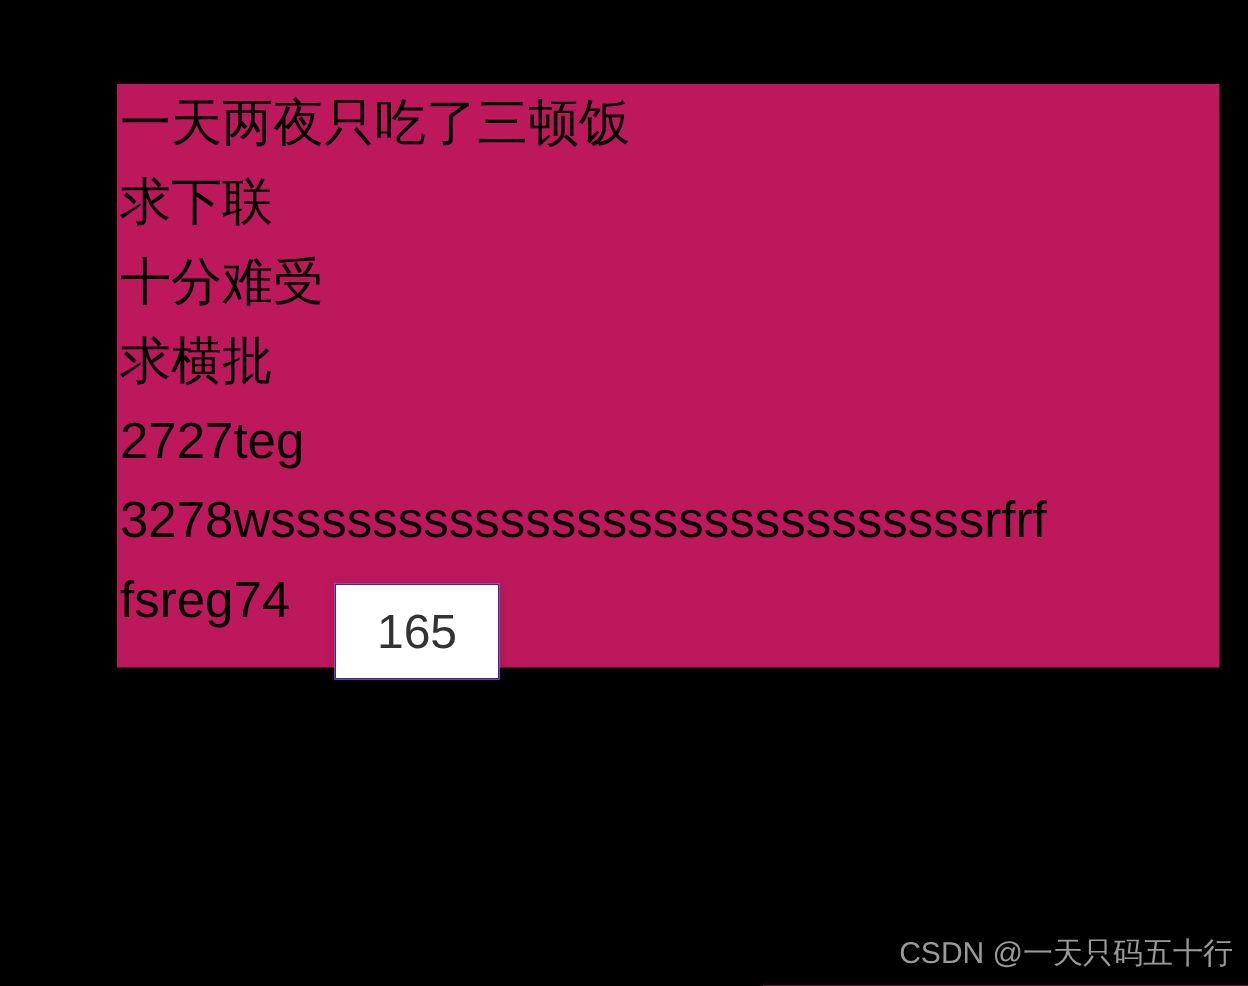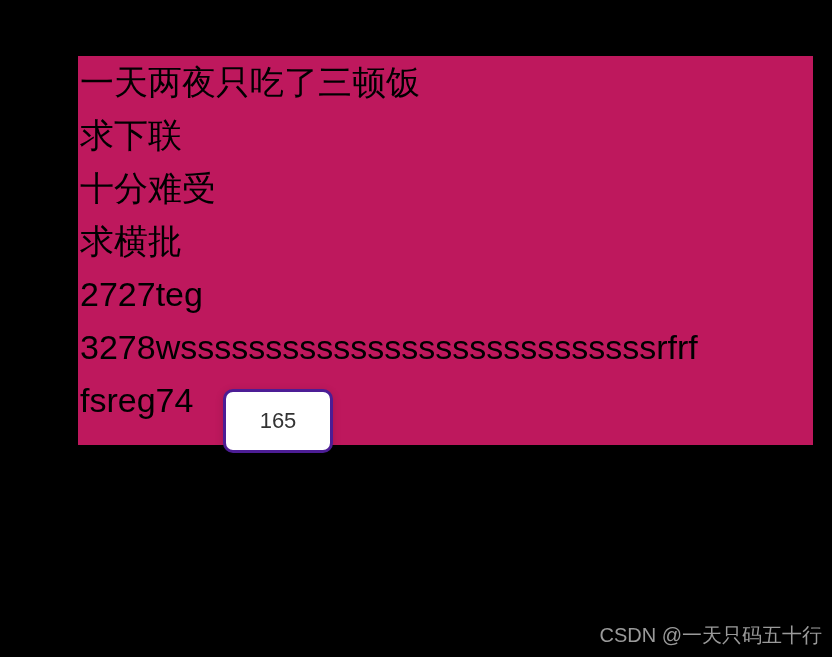--- a/index.html
+++ b/index.html
@@ -32,27 +32,27 @@
       white-space: nowrap;
       padding: 0 2px;
     }
     .tooltip {
       position: absolute;
       left: 223px;
       top: 389px;
       width: 110px;
       height: 64px;
       background: #fff;
-      border: 3px solid #4c1d95;
-      border-radius: 10px;
+      border: 1px solid #4c1d95;
+      border-radius: 0;
       box-shadow: 0 2px 8px rgba(0,0,0,0.15);
       display: flex;
       align-items: center;
       justify-content: center;
-      font-size: 22px;
+      font-size: 32px;
       color: #333;
     }
     .watermark {
       position: absolute;
       right: 10px;
       bottom: 8px;
       font-size: 20px;
       color: #9a9a9a;
       margin-left: 16px;
     }

